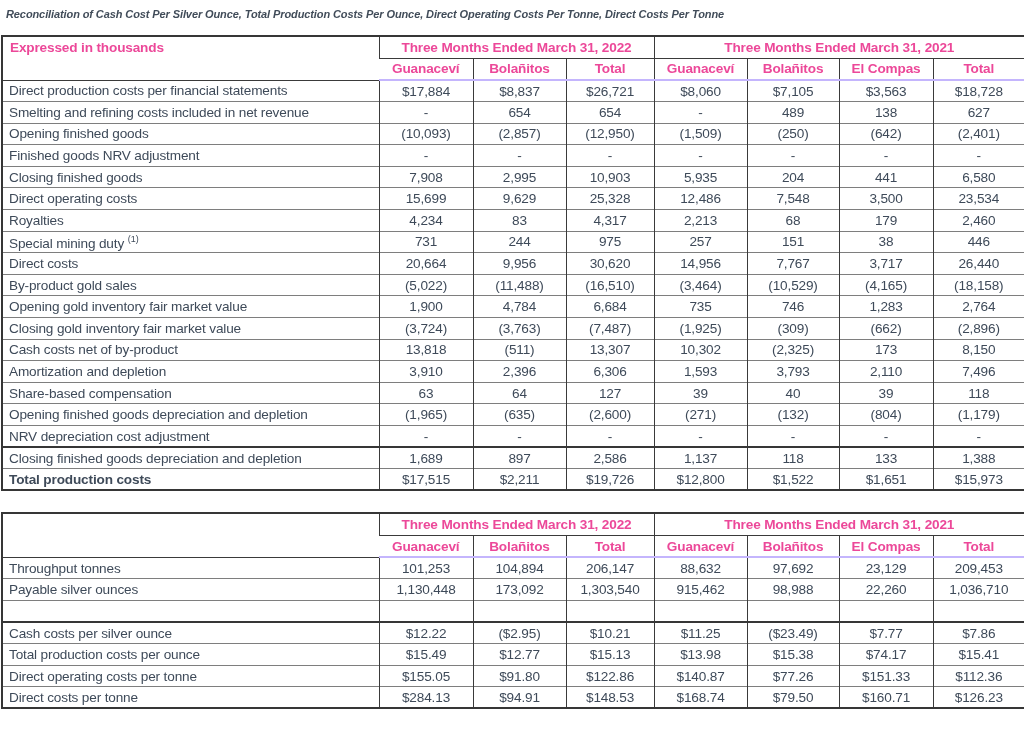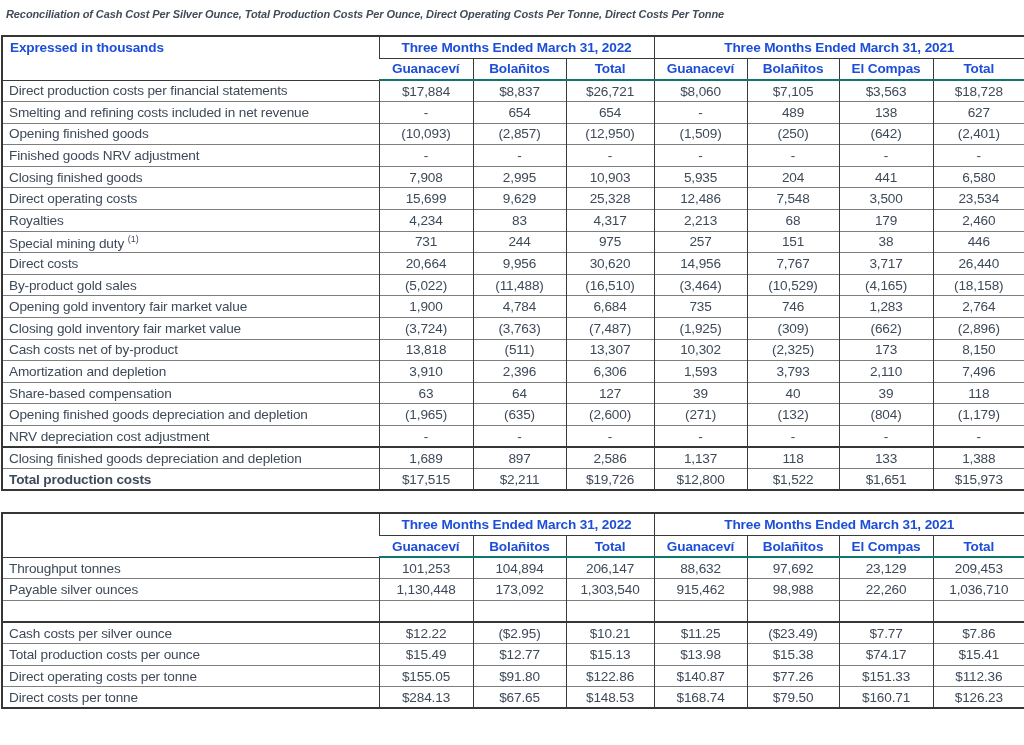--- a/index.html
+++ b/index.html
@@ -36,24 +36,24 @@
     border-left: 1.5px solid #3a3a3a;
     padding: 0 4px;
     overflow: hidden;
     white-space: nowrap;
   }
   .data-table th:first-child, .data-table td:first-child { border-left: none; }
   .data-table th {
     height: 22px;
     font-weight: 700;
     text-align: center;
-    color: #1d4ed8;
+    color: #ec4899;
   }
   .group-row th { border-bottom: 1px solid #3a3a3a; }
-  .sub-row th { border-bottom: 2px solid #0f766e; }
+  .sub-row th { border-bottom: 2px solid #c4b5fd; }
   th.corner {
     text-align: left;
     vertical-align: top;
     padding: 3px 0 0 7px;
   }
   .data-table tbody td {
     height: 21.6px;
     border-top: 1px solid #7e7e7e;
     text-align: center;
   }
@@ -377,21 +377,21 @@
           <td class="value-cell">$91.80</td>
           <td class="value-cell">$122.86</td>
           <td class="value-cell">$140.87</td>
           <td class="value-cell">$77.26</td>
           <td class="value-cell">$151.33</td>
           <td class="value-cell">$112.36</td>
         </tr>
         <tr>
           <td class="label-cell">Direct costs per tonne</td>
           <td class="value-cell">$284.13</td>
-          <td class="value-cell">$67.65</td>
+          <td class="value-cell">$94.91</td>
           <td class="value-cell">$148.53</td>
           <td class="value-cell">$168.74</td>
           <td class="value-cell">$79.50</td>
           <td class="value-cell">$160.71</td>
           <td class="value-cell">$126.23</td>
         </tr>
       </tbody>
   </table>
 
 </div>

